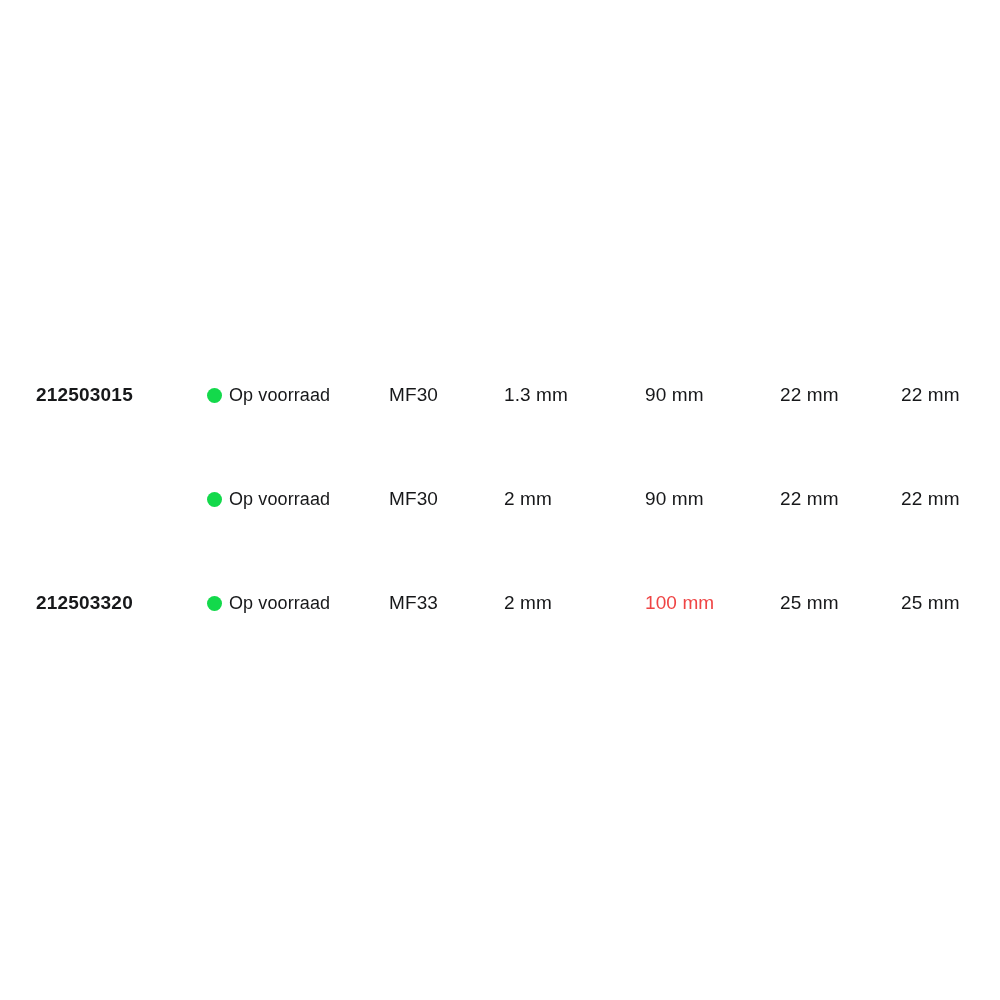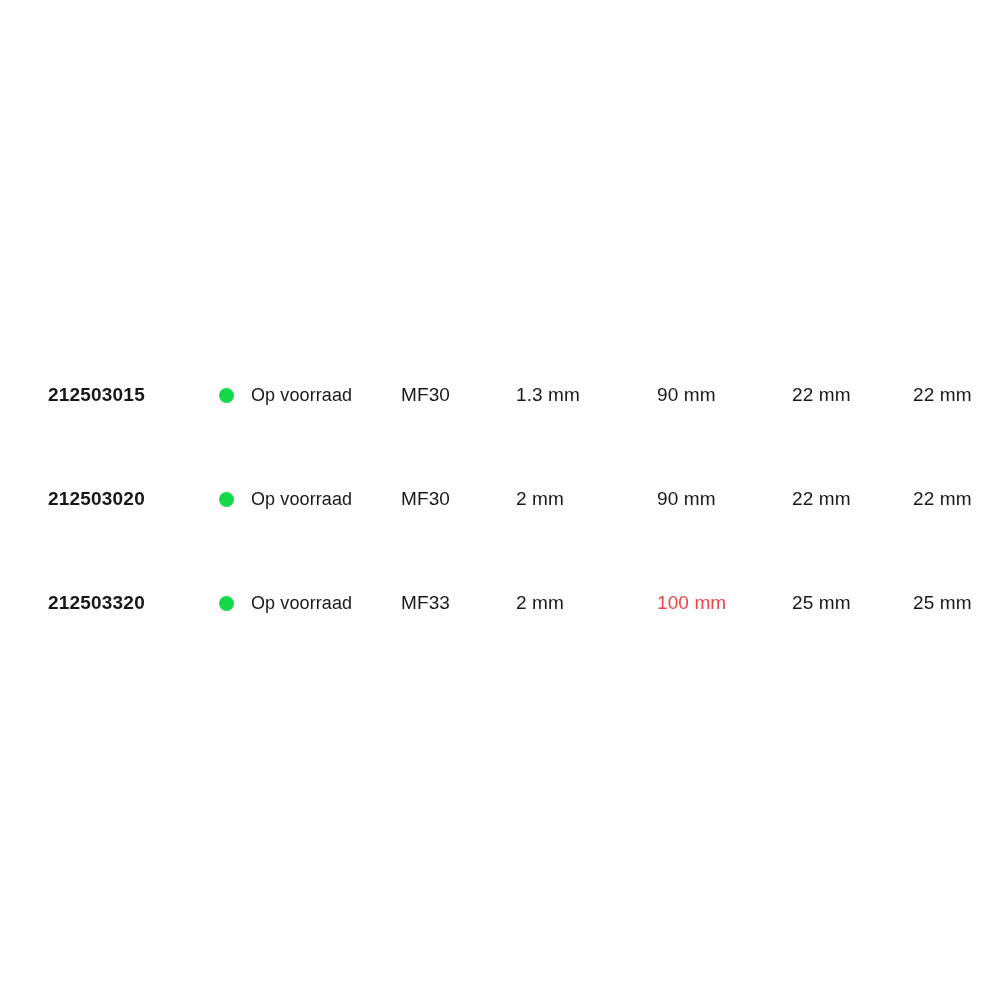--- a/index.html
+++ b/index.html
@@ -21,21 +21,21 @@
   #product-table {
     position: absolute;
     left: 0;
     top: 0;
     width: 1000px;
     height: 1000px;
   }
 
   .table-row {
     position: absolute;
-    left: 12px;
+    left: 0;
     width: 872px;
     height: 104px;
     display: block;
   }
 
   .cell {
     position: absolute;
     top: 0;
     height: 104px;
     line-height: 104px;
@@ -66,21 +66,21 @@
 
   .stock-dot {
     width: 15px;
     height: 15px;
     border-radius: 50%;
     flex: 0 0 auto;
     display: block;
   }
 
   .stock-label {
-    margin-left: 17px;
+    margin-left: 7px;
     font-size: 18px;
     color: #17181a;
     line-height: 1;
     text-align: right;
   }
 
   .cell-type   { left: 389px; }
   .cell-thick  { left: 504px; }
   .cell-length { left: 645px; }
   .cell-dim-a  { left: 780px; }
@@ -102,21 +102,20 @@
     </span>
 
     <span class="cell cell-type" style="color: rgb(23, 24, 26);">MF30</span>
     <span class="cell cell-thick" style="color: rgb(23, 24, 26);">1.3 mm</span>
     <span class="cell cell-length" style="color: rgb(23, 24, 26);">90 mm</span>
     <span class="cell cell-dim-a" style="color: rgb(23, 24, 26);">22 mm</span>
     <span class="cell cell-dim-b" style="color: rgb(23, 24, 26);">22 mm</span>
   </div>
 
   <div class="table-row" style="top:447px;">
-    <span class="cell cell-sku" style="color: rgb(23, 24, 26);">212503020</span>
 
     <span class="cell cell-stock" style="color: rgb(23, 24, 26);">
       <span class="stock-inner">
         <span class="stock-dot" style="background:#13d94b;"></span>
         <span class="stock-label" style="color: rgb(23, 24, 26);">Op voorraad</span>
       </span>
     </span>
 
     <span class="cell cell-type" style="color: rgb(23, 24, 26);">MF30</span>
     <span class="cell cell-thick" style="color: rgb(23, 24, 26);">2 mm</span>

